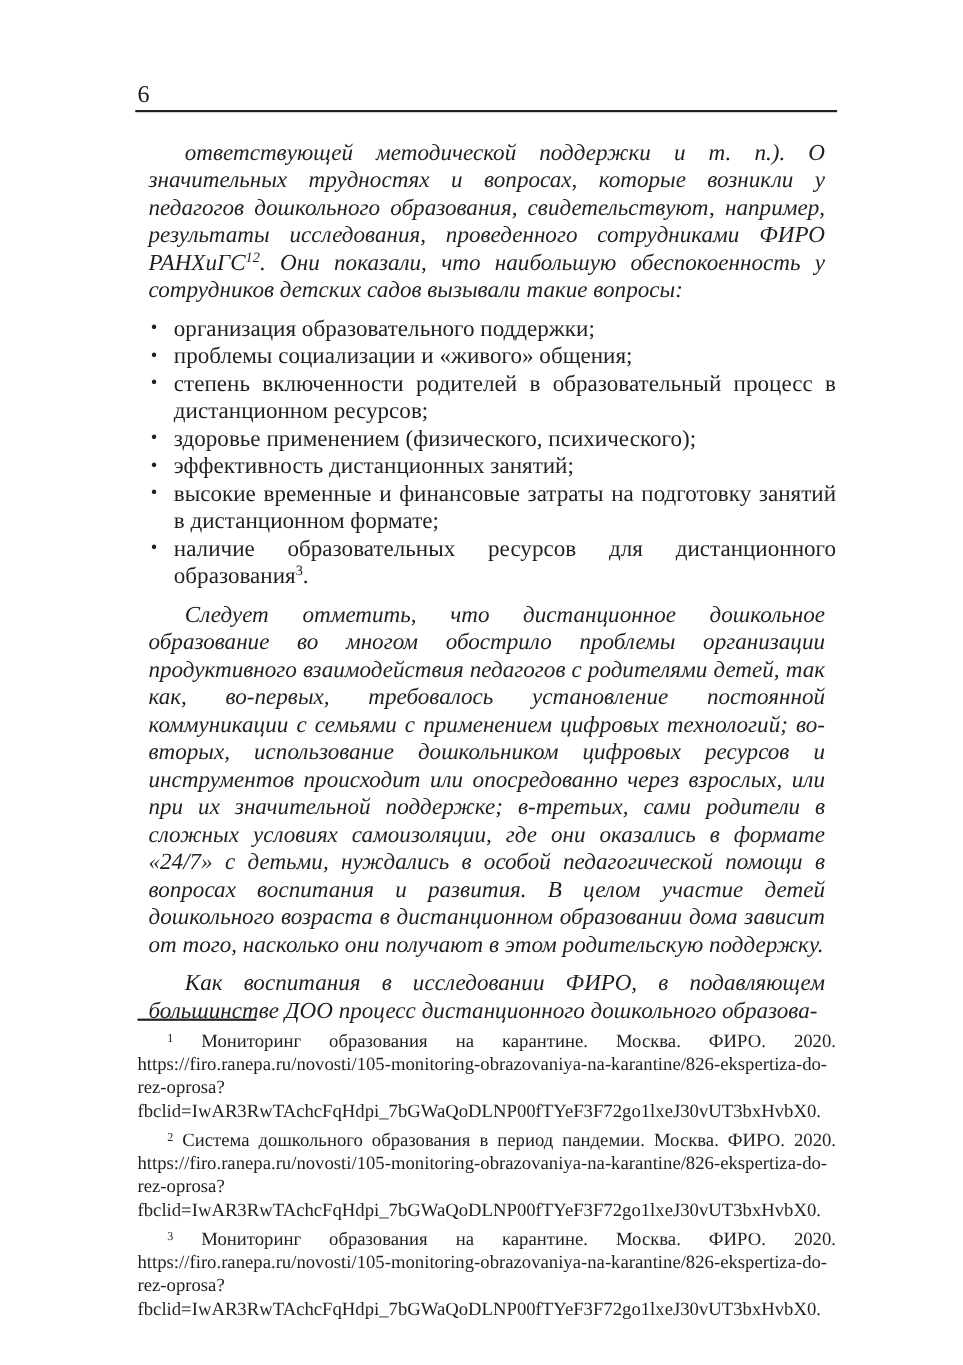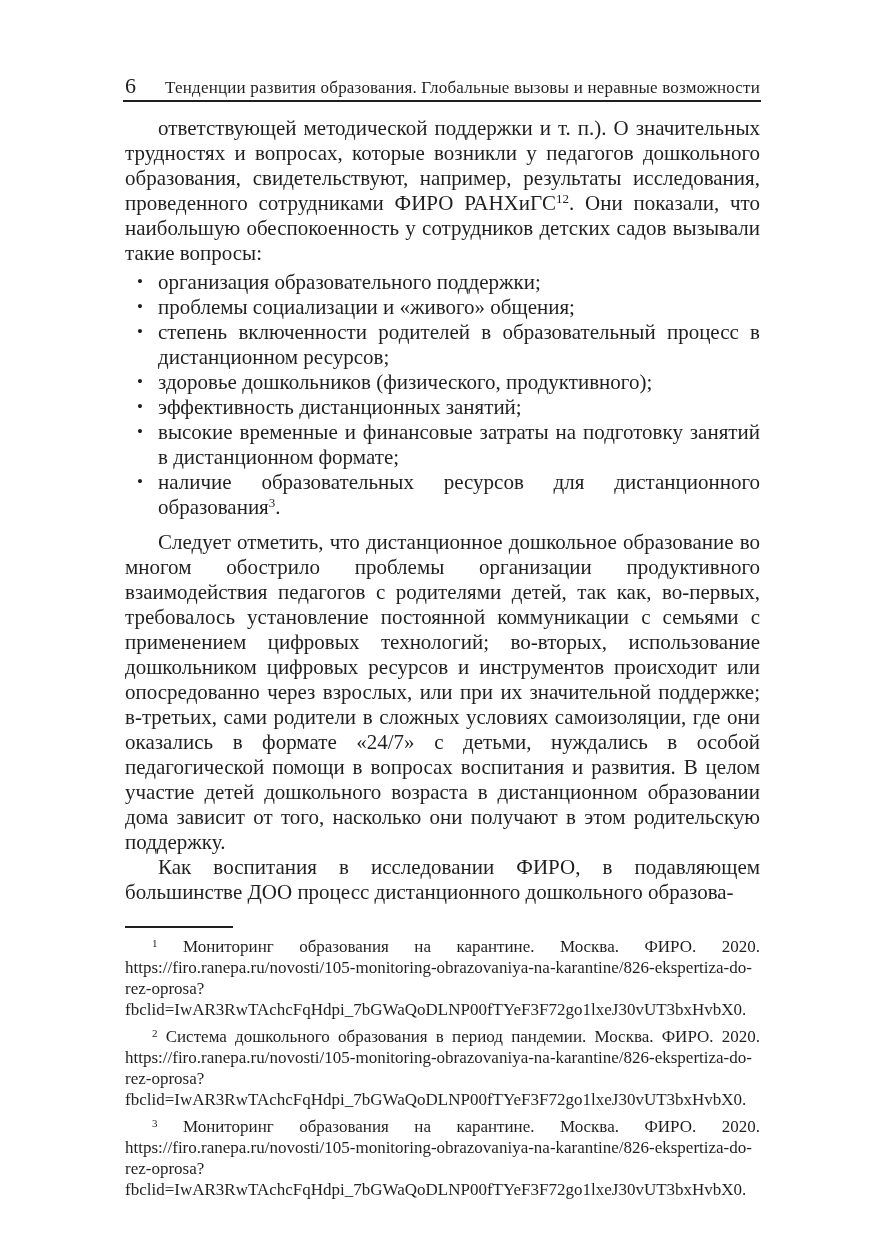--- a/index.html
+++ b/index.html
@@ -28,21 +28,21 @@
     border-top: 2px solid #1f1f1f;
   }
   
   .body-text {
     position: absolute;
     top: 116px; left: 125px; width: 635px;
     font-size: 21px;
     line-height: 25px;
     text-align: justify;
   }
-  .para { margin: 0; text-indent: 33px; }
+  .para { margin: 10px; text-indent: 33px; font-style: italic; }
   .bullets {
     list-style: none;
     margin: 4px 0 10px 0;
     padding: 0;
   }
   .bullets li { position: relative; padding-left: 33px; }
   .bullet-dot {
     position: absolute;
     left: 12px; top: -1px;
     font-size: 17px;
@@ -77,33 +77,32 @@
     vertical-align: 5px;
   }
 </style>
 </head>
 <body>
 
 <div class="page">
 
   <header class="running-head">
     <span class="pagenum">6</span>
-    <span class="runtitle">Тенденции развития образования. Глобальные вызовы и неравные возможности</span>
   </header>
   <div class="headrule"></div>
 
   <main class="body-text">
 
     <p class="para"><span>ответствующей методической поддержки и т. п.). О значительных трудностях и вопросах, которые возникли у педагогов дошкольного образования, свидетельствуют, например, результаты исследования, проведенного сотрудниками ФИРО РАНХиГС</span><sup>12</sup><span>. Они показали, что наибольшую обеспокоенность у сотрудников детских садов вызывали такие вопросы:</span></p>
 
     <ul class="bullets">
       <li><span class="bullet-dot">•</span><span>организация образовательного поддержки;</span></li>
       <li><span class="bullet-dot">•</span><span>проблемы социализации и «живого» общения;</span></li>
       <li><span class="bullet-dot">•</span><span>степень включенности родителей в образовательный процесс в дистанционном ресурсов;</span></li>
-      <li><span class="bullet-dot">•</span><span>здоровье дошкольников (физического, продуктивного);</span></li>
+      <li><span class="bullet-dot">•</span><span>здоровье применением (физического, психического);</span></li>
       <li><span class="bullet-dot">•</span><span>эффективность дистанционных занятий;</span></li>
       <li><span class="bullet-dot">•</span><span>высокие временные и финансовые затраты на подготовку занятий в дистанционном формате;</span></li>
       <li><span class="bullet-dot">•</span><span>наличие образовательных ресурсов для дистанционного образования</span><sup>3</sup><span>.</span></li>
     </ul>
 
     <p class="para">Следует отметить, что дистанционное дошкольное образование во многом обострило проблемы организации продуктивного взаимодействия педагогов с родителями детей, так как, во-первых, требовалось установление постоянной коммуникации с семьями с применением цифровых технологий; во-вторых, использование дошкольником цифровых ресурсов и инструментов происходит или опосредованно через взрослых, или при их значительной поддержке; в-третьих, сами родители в сложных условиях самоизоляции, где они оказались в формате «24/7» с детьми, нуждались в особой педагогической помощи в вопросах воспитания и развития. В целом участие детей дошкольного возраста в дистанционном образовании дома зависит от того, насколько они получают в этом родительскую поддержку.</p>
 
     <p class="para">Как воспитания в исследовании ФИРО, в подавляющем большинстве ДОО процесс дистанционного дошкольного образова-</p>
 
   </main>

